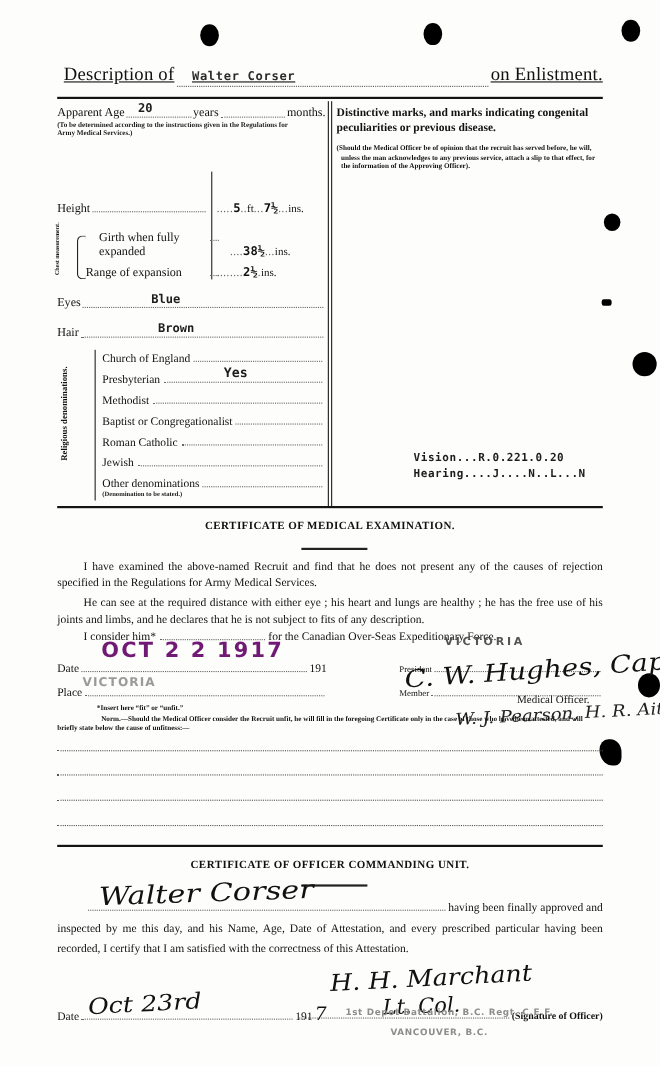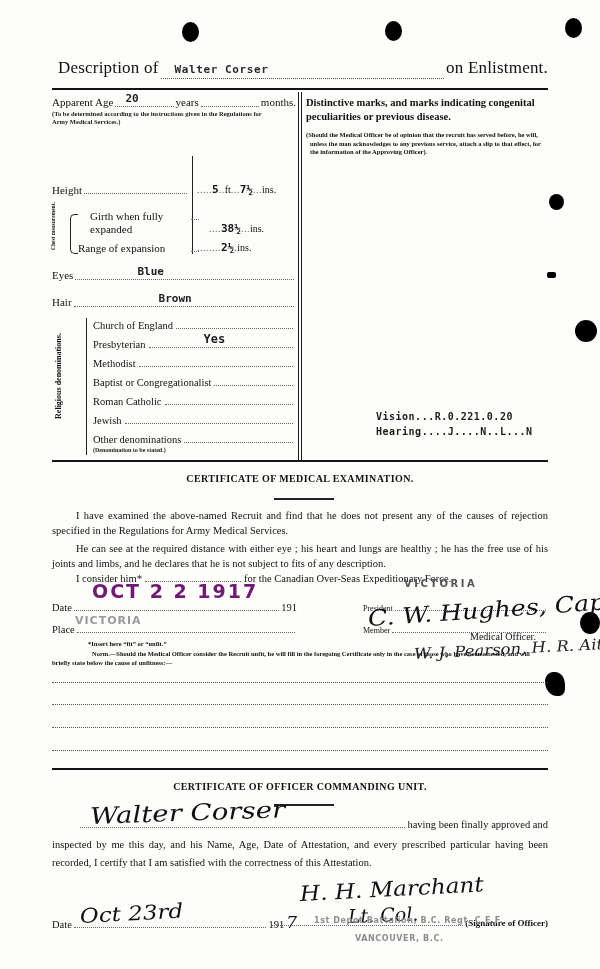--- a/index.html
+++ b/index.html
@@ -33,20 +33,21 @@
   
   .title-row {
     position: absolute;
     left: 58px;
     top: 58px;
     width: 490px;
     display: flex;
     align-items: baseline;
     font-size: 17px;
     letter-spacing: .2px;
+    text-decoration: underline;
   }
   .title-static { white-space: nowrap; }
   .title-fill {
     flex: 1;
     margin: 0 2px;
     position: relative;
     border-bottom: 1px dotted #555;
     text-align: left;
     padding-left: 14px;
   }
@@ -454,21 +455,21 @@
       <div class="fld" style="margin-top:15px;">
         <span class="lbl">Eyes</span>
         <span class="dots">
           <span class="val-over" style="left:62px;">Blue</span>
         </span>
       </div>
 
       <div class="fld" style="margin-top:15px;">
         <span class="lbl">Hair</span>
         <span class="dots">
-          <span class="val-over" style="left:85px;margin-top:10px;">Brown</span>
+          <span class="val-over" style="left:70px;margin-top:10px;">Brown</span>
         </span>
       </div>
 
       <div class="relig">
         <div class="relig-vlabel">Religious denominations.</div>
         <div class="relig-box">
 
           <div class="relig-row">
             <span>Church of England</span>
             <span class="dots">

